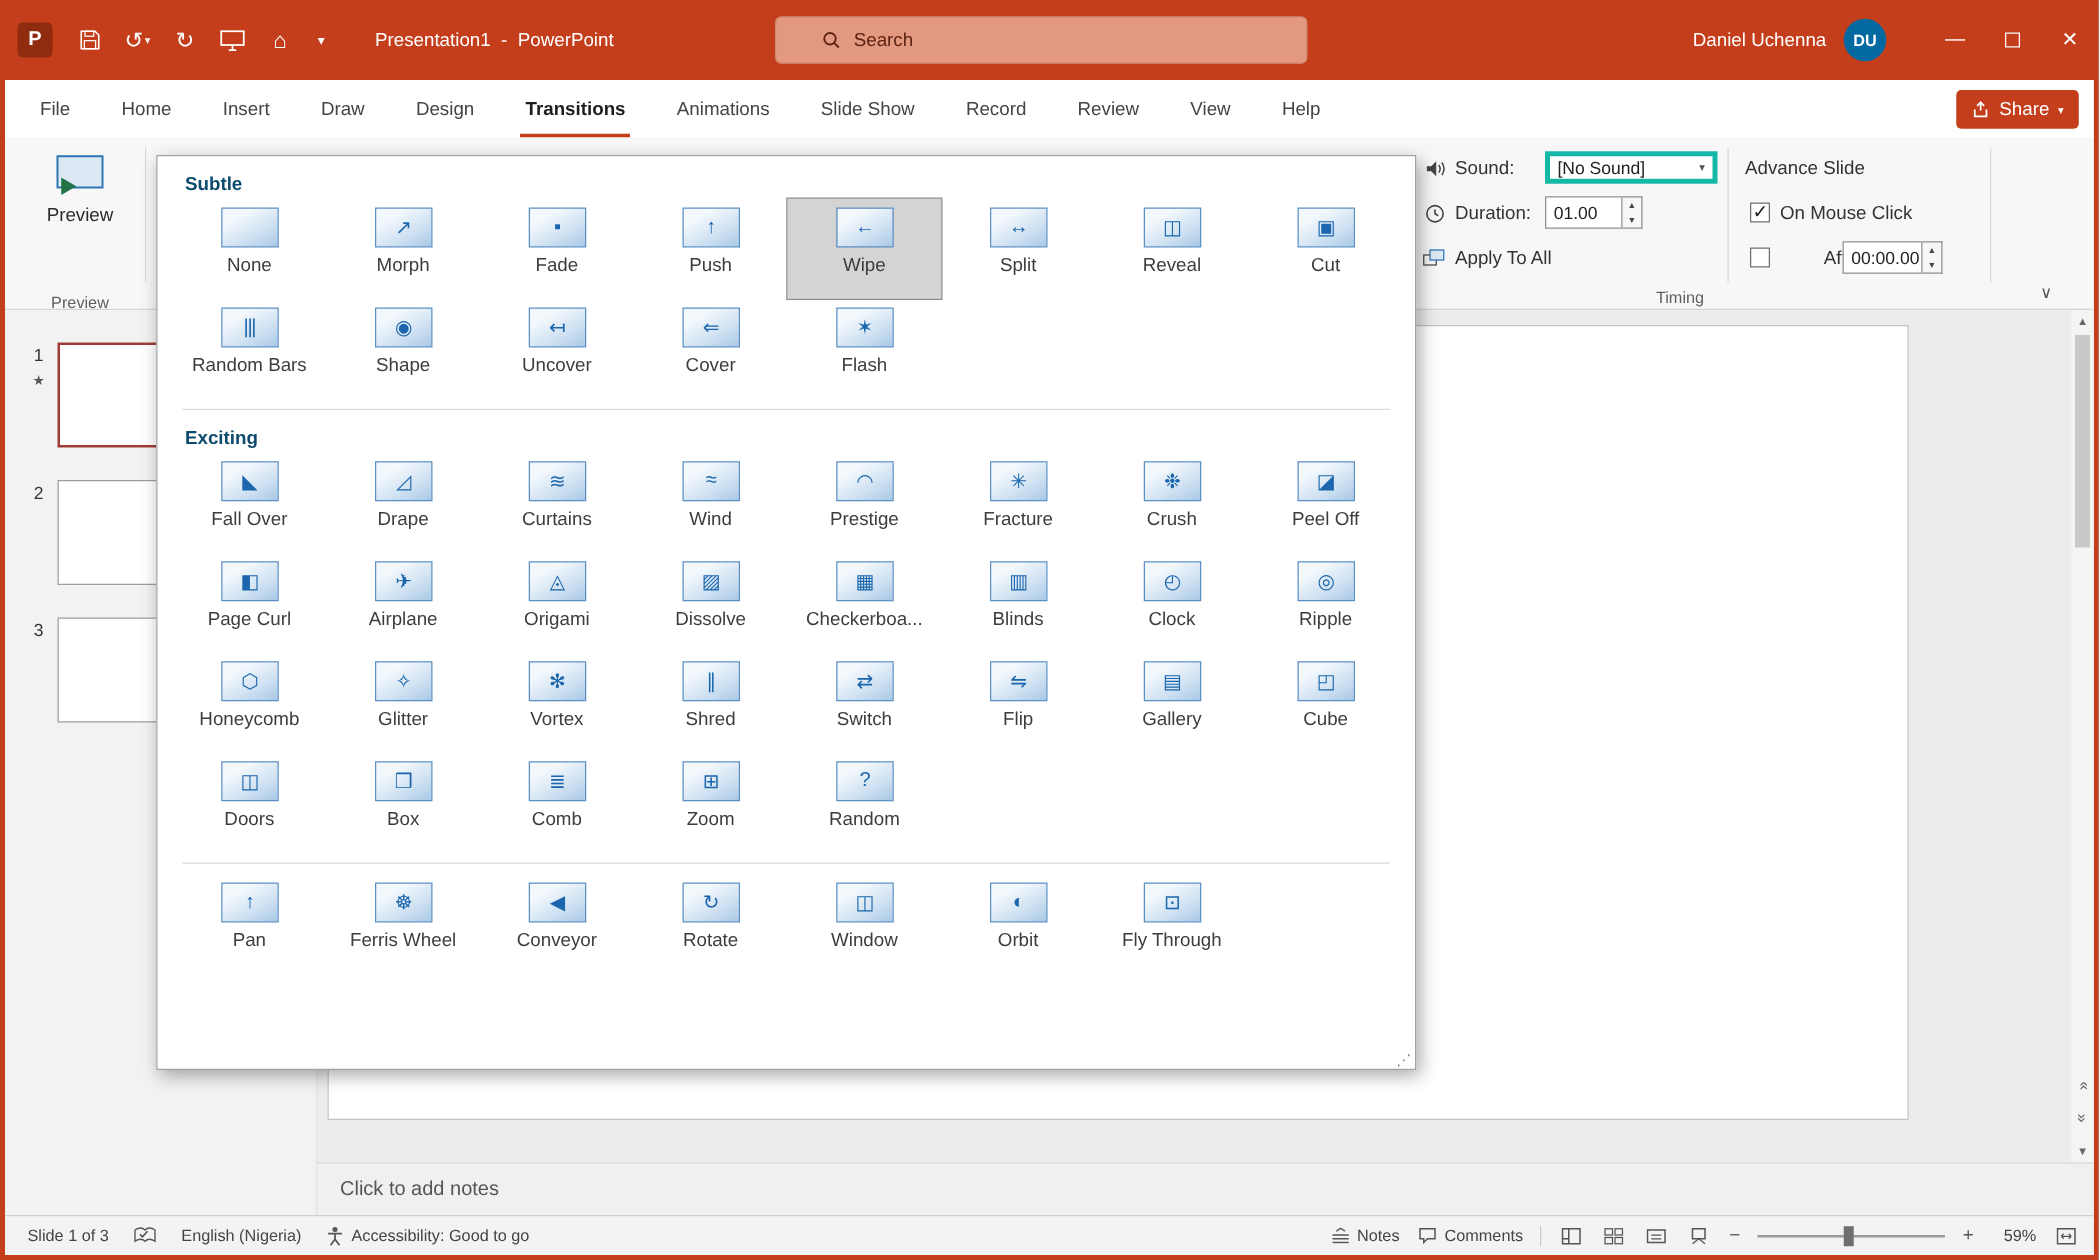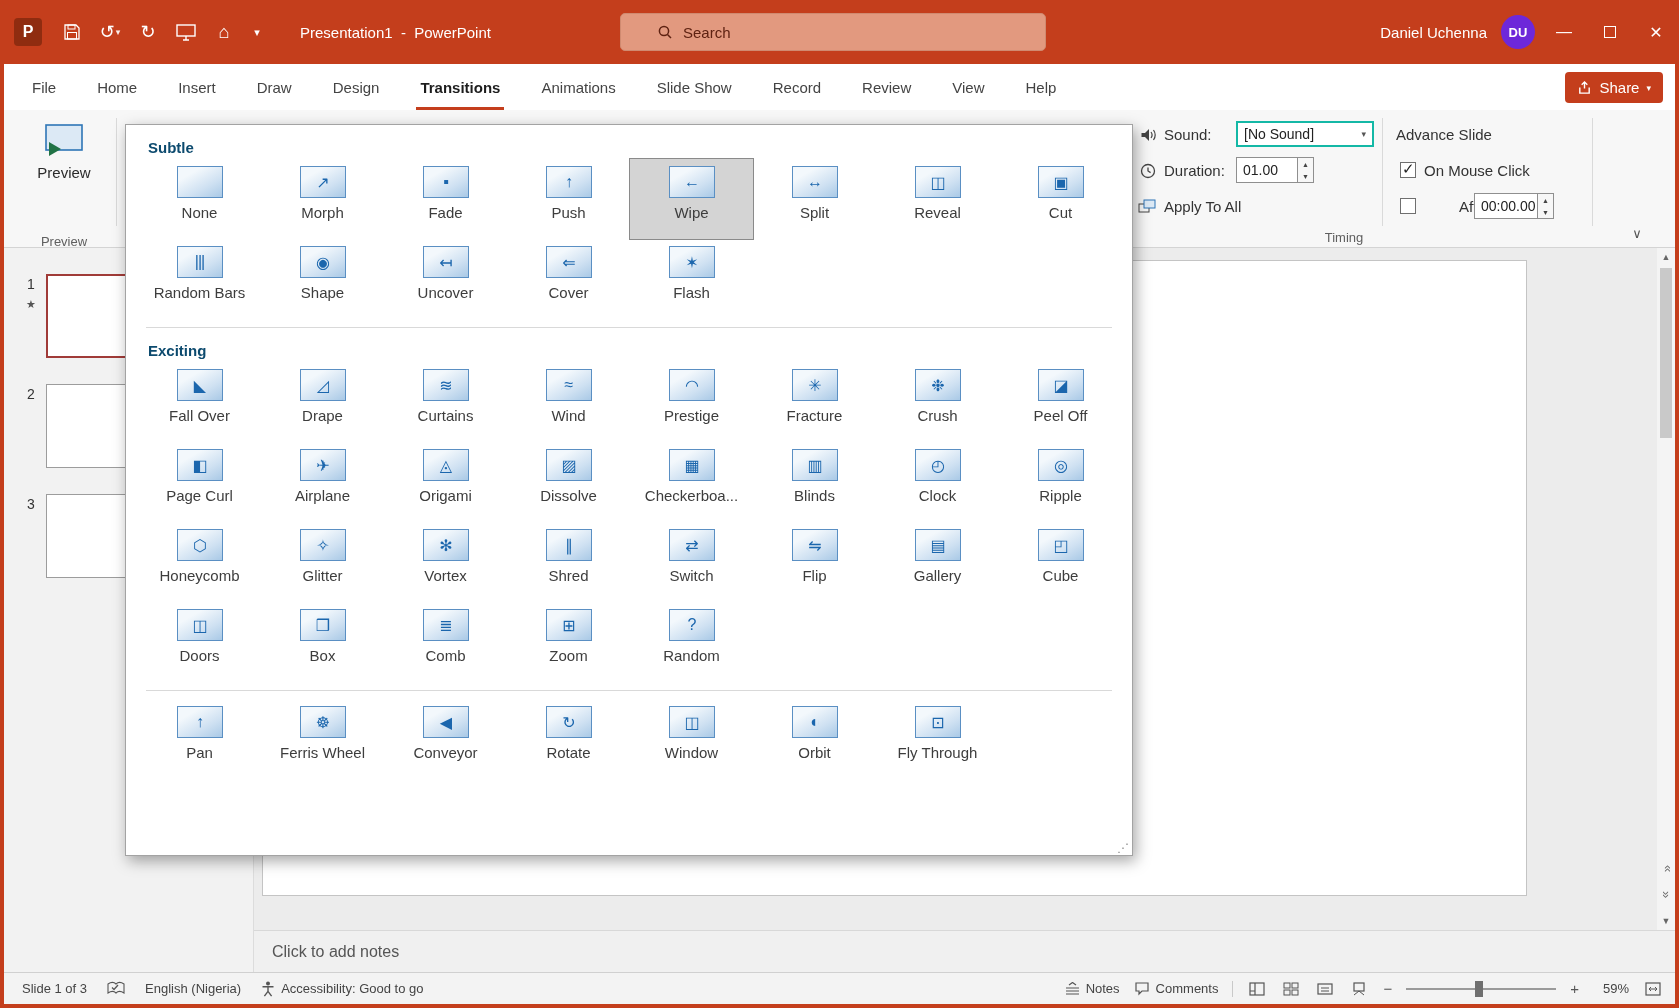--- a/index.html
+++ b/index.html
@@ -12,21 +12,21 @@
   .tb-left { display:flex; align-items:center; gap:6px; padding-left:14px; }
   .ppt-logo { width:28px; height:28px; background:#8f2c10; border-radius:4px; display:flex; align-items:center; justify-content:center; font-weight:bold; font-size:16px; color:#fff; margin-right:8px; }
   .tb-btn { background:none; border:none; color:#fff; font-size:18px; width:32px; height:34px; display:flex; align-items:center; justify-content:center; cursor:pointer; }
   .tb-btn .mini { font-size:9px; margin-left:1px; opacity:.9; }
   .tb-btn.small { width:22px; font-size:11px; }
   .tb-title { margin-left:26px; font-size:15px; white-space:pre; }
   .tb-search { position:absolute; left:620px; top:13px; width:426px; height:38px; background:#e2997f; border:1px solid #d08a70; border-radius:5px; display:flex; align-items:center; gap:10px; padding-left:36px; color:#5e2212; font-size:15px; cursor:pointer; }
   .search-ic { display:flex; }
   .tb-right { position:absolute; right:0; top:0; height:64px; display:flex; align-items:center; }
   .tb-user { font-size:15px; margin-right:14px; cursor:pointer; }
-  .tb-avatar { width:34px; height:34px; border-radius:50%; background:#6d28d9; display:flex; align-items:center; justify-content:center; font-size:13px; font-weight:bold; margin-right:6px; cursor:pointer; }
+  .tb-avatar { width:34px; height:34px; border-radius:50%; background:#0369a1; display:flex; align-items:center; justify-content:center; font-size:13px; font-weight:bold; margin-right:32px; cursor:pointer; }
   .wc { width:46px; height:64px; background:none; border:none; color:#fff; font-size:16px; display:flex; align-items:center; justify-content:center; cursor:pointer; }
   .maxbox { width:12px; height:12px; border:1.4px solid #fff; display:block; }
 
   
   .window { position:absolute; left:4px; right:4px; top:64px; bottom:4px; background:#fff; overflow:hidden; }
 
   
   .tabrow { position:absolute; left:0; right:0; top:0; height:46px; background:#fff; }
   .tabs { display:flex; align-items:stretch; height:46px; padding-left:26px; }
   .tab { font-size:15px; color:#444; padding:0 2px; margin-right:37px; display:flex; align-items:center; cursor:pointer; position:relative; }
@@ -37,21 +37,21 @@
 
   
   .ribbon { position:absolute; left:0; right:0; top:46px; height:138px; background:#f7f7f7; border-bottom:1px solid #d4d4d4; }
   .grp-label { font-size:13px; color:#5f5f5f; text-align:center; }
   .preview-grp { position:absolute; left:22px; top:6px; width:76px; }
   .preview-btn { width:76px; height:98px; background:none; border:none; display:flex; flex-direction:column; align-items:center; gap:6px; padding-top:8px; font-size:15px; color:#2b2b2b; cursor:pointer; font-family:inherit; }
   .preview-grp .grp-label { position:absolute; top:118px; width:76px; }
   .vsep { position:absolute; width:1px; background:#dadada; top:8px; height:108px; }
   .rabs { position:absolute; font-size:15px; color:#333; line-height:26px; white-space:nowrap; }
   .ric { position:absolute; display:flex; align-items:center; height:26px; }
-  .combo { position:absolute; height:26px; background:#fff; border:2px solid #14b8a6; display:flex; align-items:center; justify-content:space-between; padding:0 6px; font-size:14px; color:#222; cursor:pointer; }
+  .combo { position:absolute; height:26px; background:#fff; border:4px solid #14b8a6; display:flex; align-items:center; justify-content:space-between; padding:0 6px; font-size:14px; color:#222; cursor:pointer; }
   .combo .ca { font-size:9px; color:#555; margin-left:6px; }
   .spinwrap { position:absolute; height:26px; display:flex; }
   .spinbox { height:26px; background:#fff; border:1px solid #8f8f8f; display:flex; align-items:center; padding:0 6px; font-size:14px; color:#222; }
   .spinner { width:16px; height:26px; border:1px solid #8f8f8f; border-left:none; display:flex; flex-direction:column; }
   .spinner span { flex:1; font-size:7px; color:#444; display:flex; align-items:center; justify-content:center; cursor:pointer; }
   .cb { position:absolute; width:16px; height:16px; background:#fff; border:1px solid #6f6f6f; cursor:pointer; }
   .cb.checked::after { content:"✓"; position:absolute; left:1px; top:-3px; font-size:15px; color:#222; }
   .timing-label { position:absolute; left:1190px; width:300px; bottom:2px; }
   .collapse { position:absolute; right:26px; bottom:6px; font-size:13px; color:#555; cursor:pointer; width:24px; text-align:center; }
 

